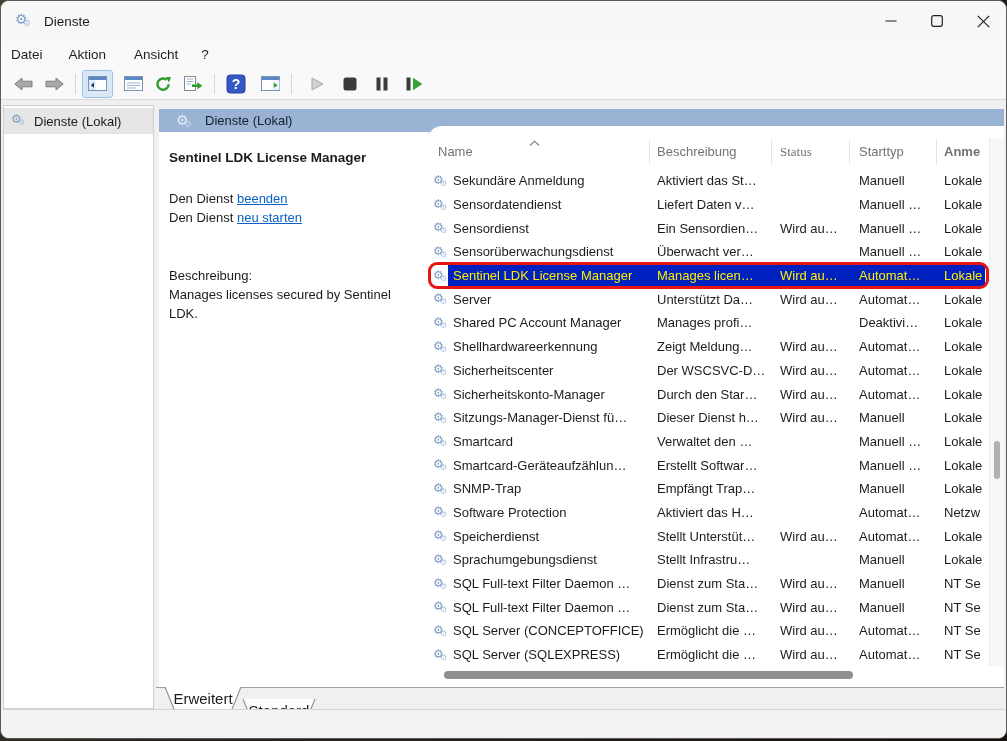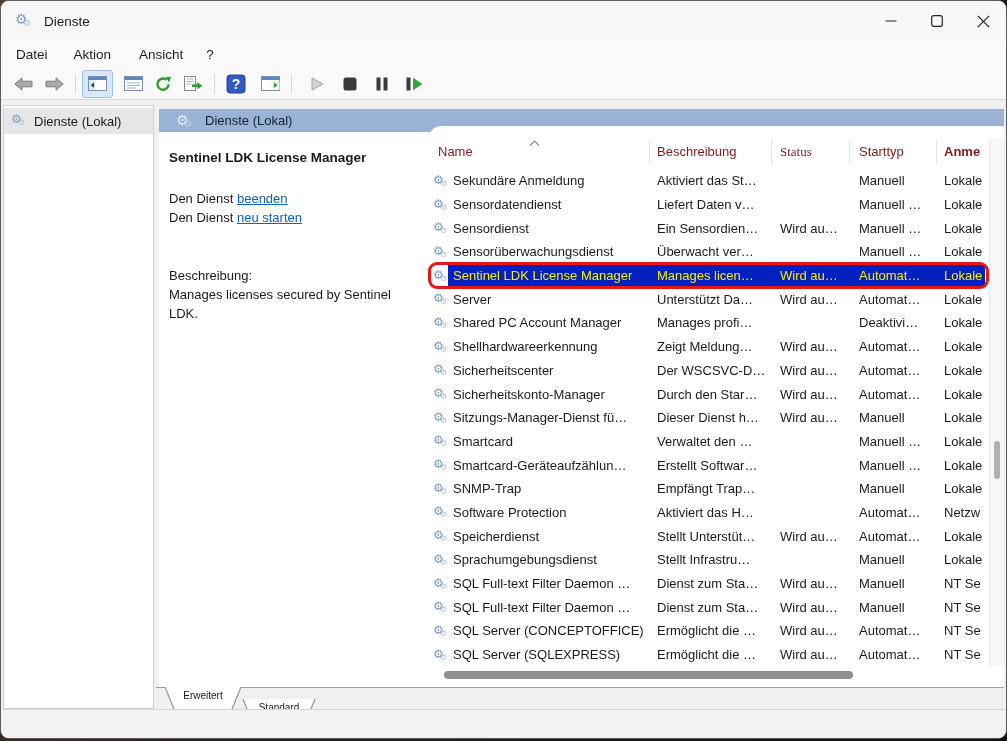--- a/index.html
+++ b/index.html
@@ -19,21 +19,21 @@
   .gear{position:relative;display:inline-block;width:18px;height:18px;font-family:"DejaVu Sans",sans-serif;line-height:1;}
   .gear .g1{position:absolute;left:0;top:0;font-size:14px;color:#7d9cc3;}
   .gear .g2{position:absolute;left:8px;top:7px;font-size:9px;color:#a9c2de;}
   .gear.band-gear .g1{color:#e4ecf6;}
   .gear.band-gear .g2{color:#c2d3e8;}
   .gear.small{width:16px;height:16px;}
   .gear.small .g1{font-size:12px;}
   .gear.small .g2{font-size:8px;left:7px;top:6px;}
 
   
-  .menubar{position:absolute;left:0;top:40px;right:0;height:27px;display:flex;align-items:center;background:#f9f9f9;padding-left:5px;}
+  .menubar{position:absolute;left:0;top:40px;right:0;height:27px;display:flex;align-items:center;background:#f9f9f9;}
   .menu-item{font-size:13.5px;color:#1f1f1f;padding:3px 10px;}
 
   
   .toolbar{position:absolute;left:0;top:67px;right:0;height:31px;display:flex;align-items:center;background:#f9f9f9;border-bottom:1px solid #dcdcdc;padding-left:8px;}
   .tb-sep{width:1px;height:20px;background:#d8d8d8;margin:0 6px;}
   .tb-btn{display:flex;align-items:center;justify-content:center;height:26px;padding:0 5px;border-radius:3px;}
   .tb-btn.toggled{background:#d9e7f7;border:1px solid #9ec3e8;}
 
   
   .content-bg{position:absolute;left:0;top:99px;right:0;bottom:0;background:#f0f0f0;}
@@ -48,21 +48,21 @@
   .band .lbl{font-size:13px;color:#10202f;}
 
   
   .info{position:absolute;left:158px;top:131px;width:269px;height:556px;background:#fff;box-sizing:border-box;padding:16px 12px 0 10px;font-size:13px;color:#1c1c1c;line-height:19px;}
   .info .ttl{font-weight:bold;font-size:13.5px;margin-bottom:22px;}
   .info a{color:#0b63c5;text-decoration:underline;}
   .info .desc-label{margin-top:39px;}
 
   
   .table{position:absolute;left:427px;top:125px;right:2px;height:562px;background:#fff;border-top-left-radius:14px;overflow:hidden;}
-  .thead{position:absolute;left:0;top:12px;right:0;height:28px;font-size:13px;color:#7f1d1d;}
+  .thead{position:absolute;left:0;top:12px;right:0;height:28px;font-size:13px;color:#737373;}
   .th{position:absolute;top:6px;white-space:nowrap;}
   .th-div{position:absolute;top:2px;height:24px;width:1px;background:#e3e3e3;}
   .sort-chev{position:absolute;left:101px;top:2px;}
   .rows{position:absolute;left:0;top:43px;width:559px;}
   .trow{position:relative;display:grid;grid-template-columns:25px 204px 123px 79px 85px 1fr;height:23.7px;align-items:center;}
   .cell{position:relative;z-index:1;font-size:13px;color:#1c1c1c;white-space:nowrap;overflow:hidden;}
   .cell-icon{position:relative;z-index:1;margin-left:5px;margin-top:2px;}
   .trow .hl{position:absolute;left:20px;top:0;width:537px;bottom:0;background:#0020c0;z-index:0;}
   .trow.sel .cell{color:#ffee00;}
 
@@ -72,21 +72,21 @@
   .hscroll{position:absolute;left:0;right:16px;bottom:8px;height:10px;}
   .hthumb{position:absolute;left:16px;width:409px;top:1px;height:8px;background:#8f8f8f;border-radius:4px;}
 
   
   .red-box{position:absolute;left:427px;top:261px;width:561px;height:27px;border:3px solid #e81515;border-radius:9px;box-sizing:border-box;z-index:6;pointer-events:none;}
 
   
   .tabstrip{position:absolute;left:155px;top:686px;right:2px;height:25px;background:#f0f0f0;border-top:1px solid #a0a0a0;box-sizing:border-box;}
   .tab{position:absolute;top:-1px;height:25px;}
   .tab svg{position:absolute;left:0;top:0;}
-  .tab .tab-label{position:absolute;left:0;right:0;top:3px;text-align:center;font-size:10px;color:#1c1c1c;}
+  .tab .tab-label{position:absolute;left:0;right:0;top:3px;text-align:center;font-size:15px;color:#1c1c1c;}
   .tab.t0{left:8px;width:78px;}
   .tab.t1{left:86px;width:74px;margin-top:12px;}
 
   
   .statusbar{position:absolute;left:1px;right:1px;bottom:1px;height:27px;background:#f3f3f3;border-top:1px solid #d5d5d5;}
 </style>
 </head>
 <body>
 
 <div class="screen">

